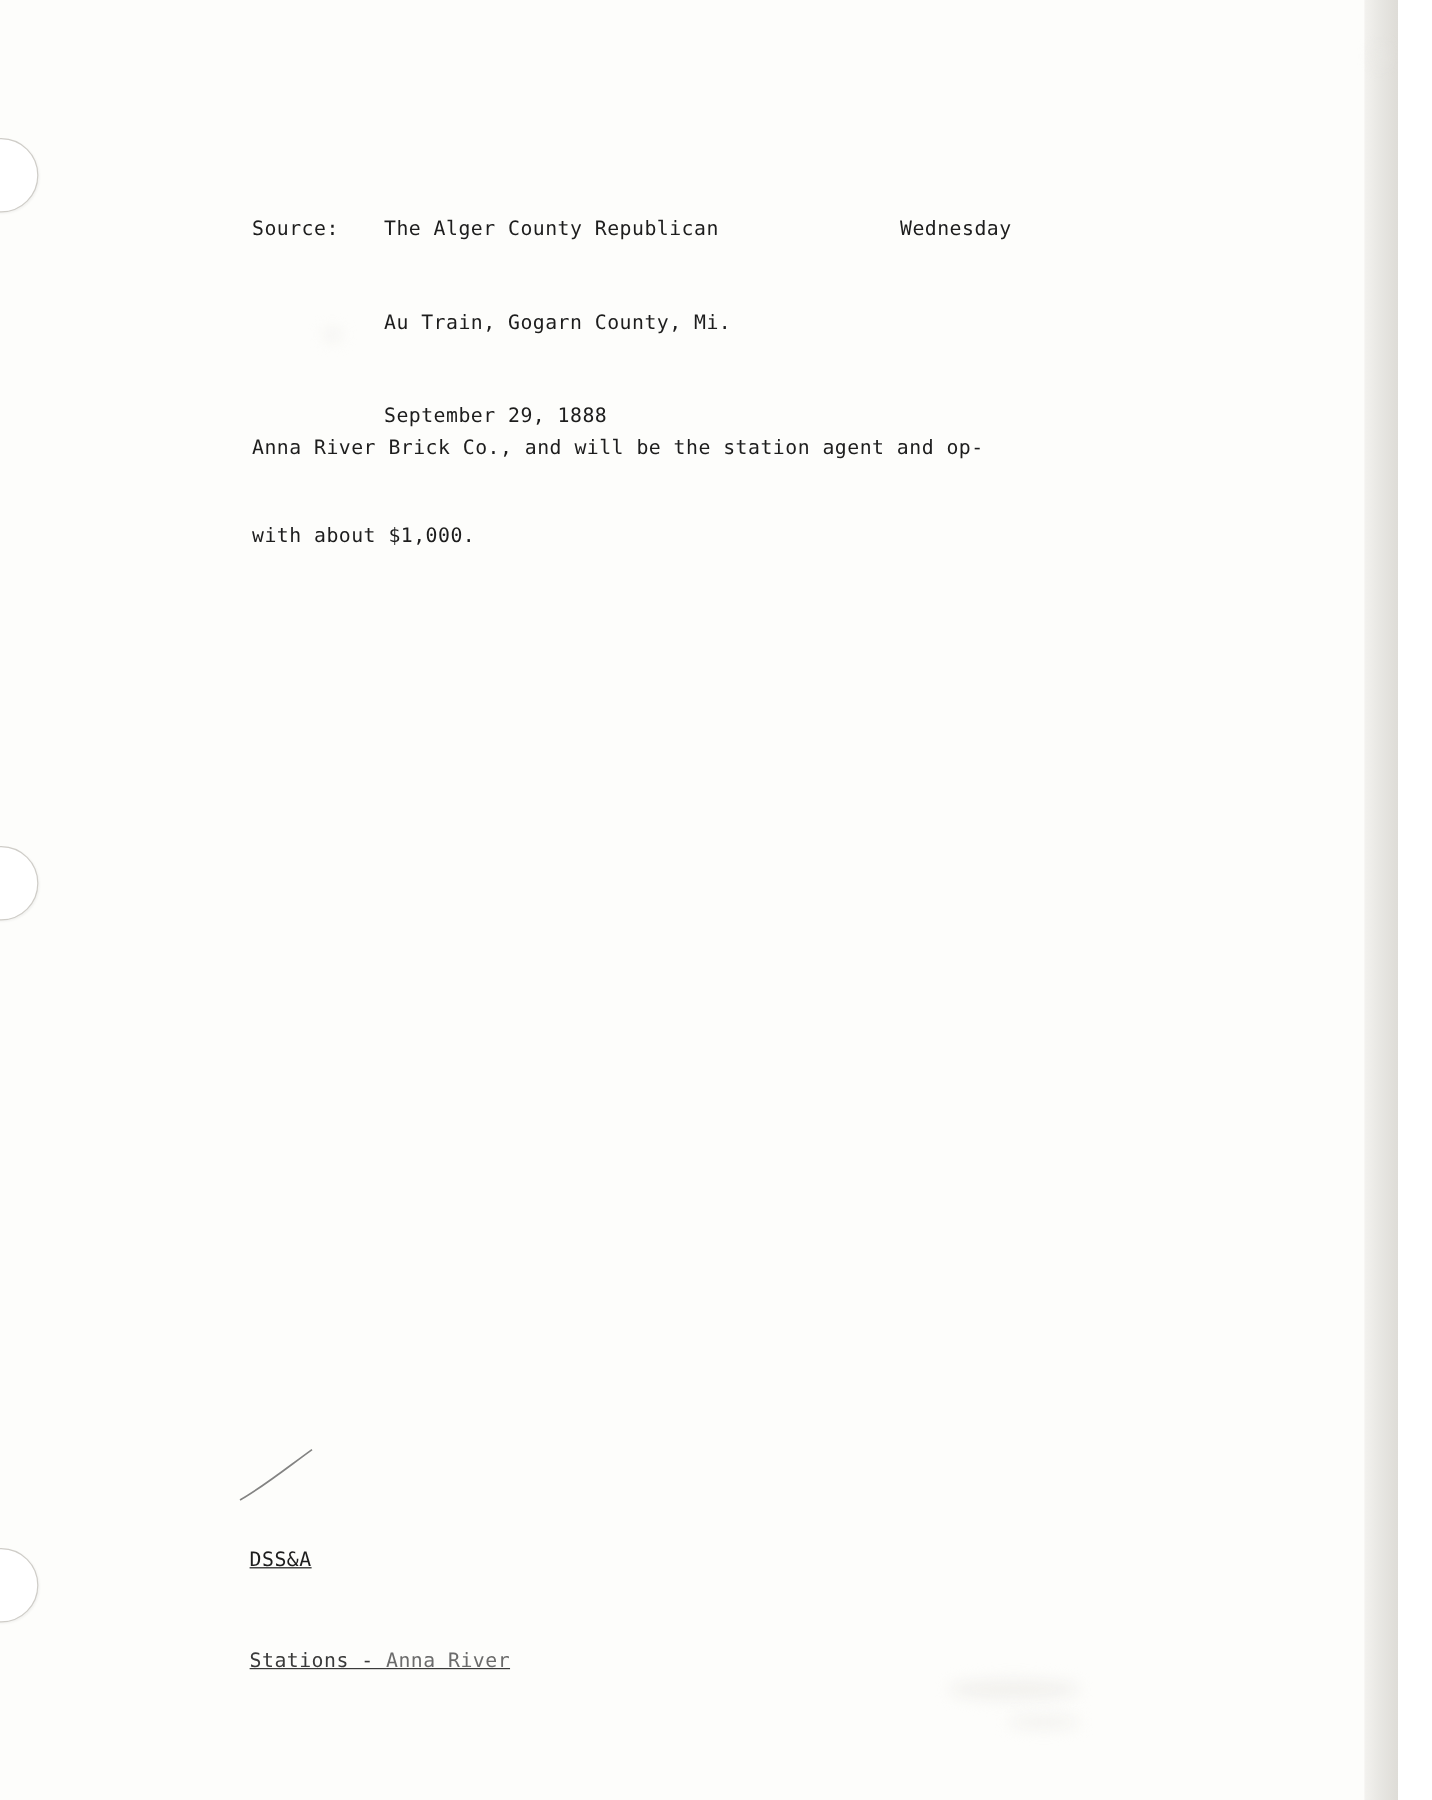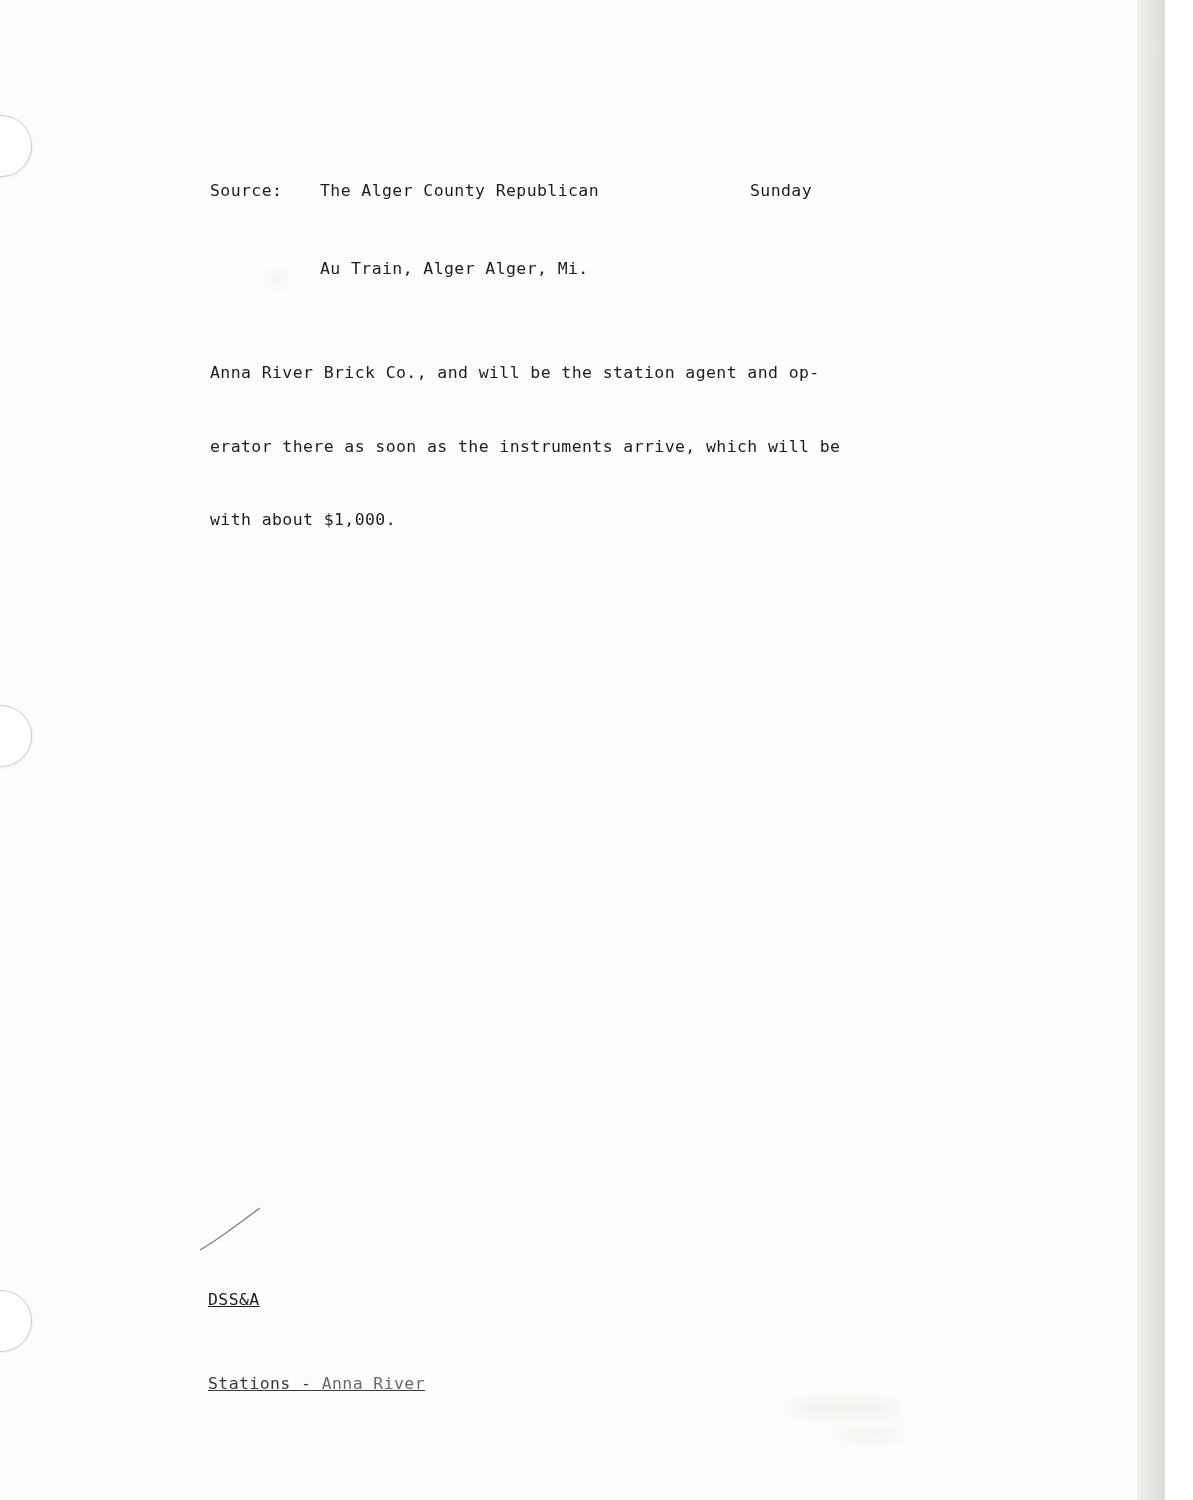--- a/index.html
+++ b/index.html
@@ -150,28 +150,28 @@
   <div class="punch-hole h2"></div>
   <div class="punch-hole h3"></div>
 
   <div class="smudge s1"></div>
   <div class="smudge s2"></div>
   <div class="smudge s3"></div>
   <div class="smudge s4"></div>
 
   <div class="header-block typed">
     <span class="header-row"><span class="header-label">Source:</span><span>The Alger County Republican</span></span>
-    <span class="header-row"><span class="header-label"></span><span>Au Train, Alger Alger, Mi.</span></span>
+    <span class="header-row"><span class="header-label"></span><span>Au Train, Gogarn County, Mi.</span></span>
+    <span class="header-row"><span class="header-label"></span><span>September 29, 1888</span></span>
   </div>
 
-  <div class="weekday typed">Sunday</div>
+  <div class="weekday typed">Wednesday</div>
 
   <div class="body-block typed">
     <span class="body-line">Anna River Brick Co., and will be the station agent and op-</span>
-    <span class="body-line">erator there as soon as the instruments arrive, which will be</span>
     <span class="body-line">with about $1,000.</span>
   </div>
 
   <svg class="pen-mark" viewBox="0 0 70 46">
     <path d="M2 44 C 20 34, 40 18, 62 2" stroke="#5a5a5a" stroke-width="1.4" fill="none" opacity="0.75"></path>
   </svg>
 
   <div class="footer-block typed">
     <span class="footer-line">DSS&amp;A</span>
     <span class="footer-line faded"><span>Stations - </span><span class="faded-part">Anna River</span></span>

